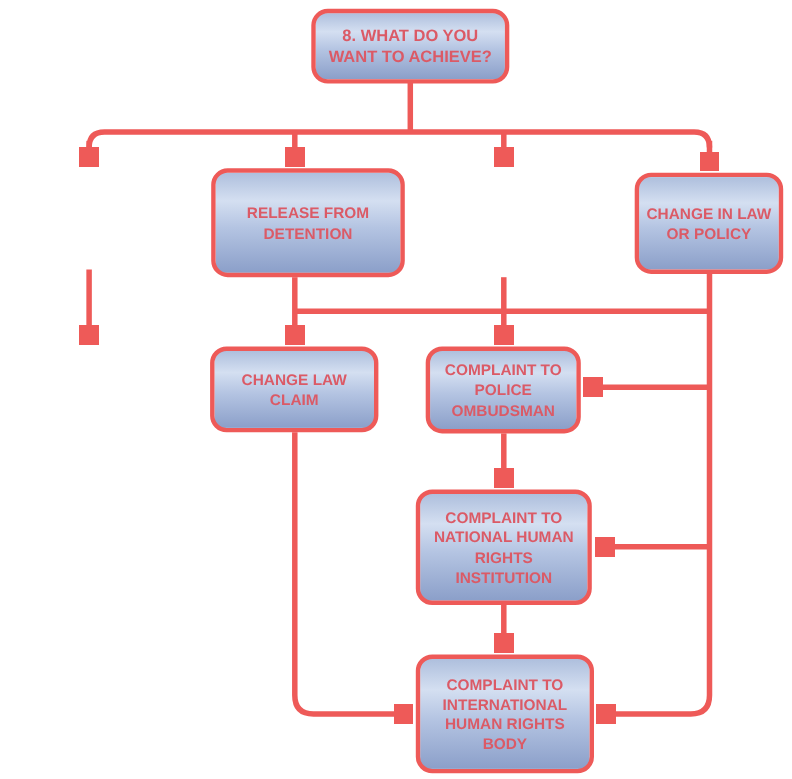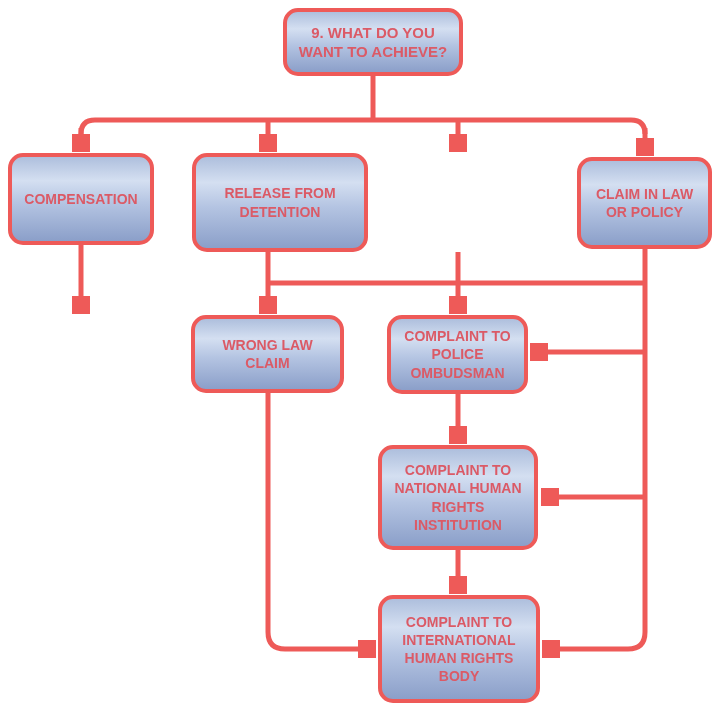--- a/index.html
+++ b/index.html
@@ -63,34 +63,33 @@
     <path d="M645,352 H532" marker-end="url(#arrow)"></path>
     <path d="M645,497 H543" marker-end="url(#arrow)"></path>
     <path d="M645,249 V632 Q645,649 628,649 H544" marker-end="url(#arrow)"></path>
 
     <path d="M458,394 V442" marker-end="url(#arrow)"></path>
     <path d="M458,550 V592" marker-end="url(#arrow)"></path>
 
     <path d="M268,393 V632 Q268,649 285,649 H374" marker-end="url(#arrow)"></path>
   </svg>
 
-  <div class="node root" style="left:283px; top:8px; width:180px; height:68px;">9. WHAT DO YOU
+  <div class="node root" style="left:283px; top:8px; width:180px; height:68px;">8. WHAT DO YOU
 WANT TO ACHIEVE?</div>
 
-  <div class="node" style="left:8px; top:153px; width:146px; height:92px;">COMPENSATION</div>
 
   <div class="node" style="left:192px; top:153px; width:176px; height:99px;">RELEASE FROM
 DETENTION</div>
 
 
-  <div class="node" style="left:577px; top:157px; width:135px; height:92px;">CLAIM IN LAW
+  <div class="node" style="left:577px; top:157px; width:135px; height:92px;">CHANGE IN LAW
 OR POLICY</div>
 
 
-  <div class="node" style="left:191px; top:315px; width:153px; height:78px;">WRONG LAW
+  <div class="node" style="left:191px; top:315px; width:153px; height:78px;">CHANGE LAW
 CLAIM</div>
 
   <div class="node" style="left:387px; top:315px; width:141px; height:79px;">COMPLAINT TO
 POLICE
 OMBUDSMAN</div>
 
   <div class="node" style="left:378px; top:445px; width:160px; height:105px;">COMPLAINT TO
 NATIONAL HUMAN
 RIGHTS
 INSTITUTION</div>

